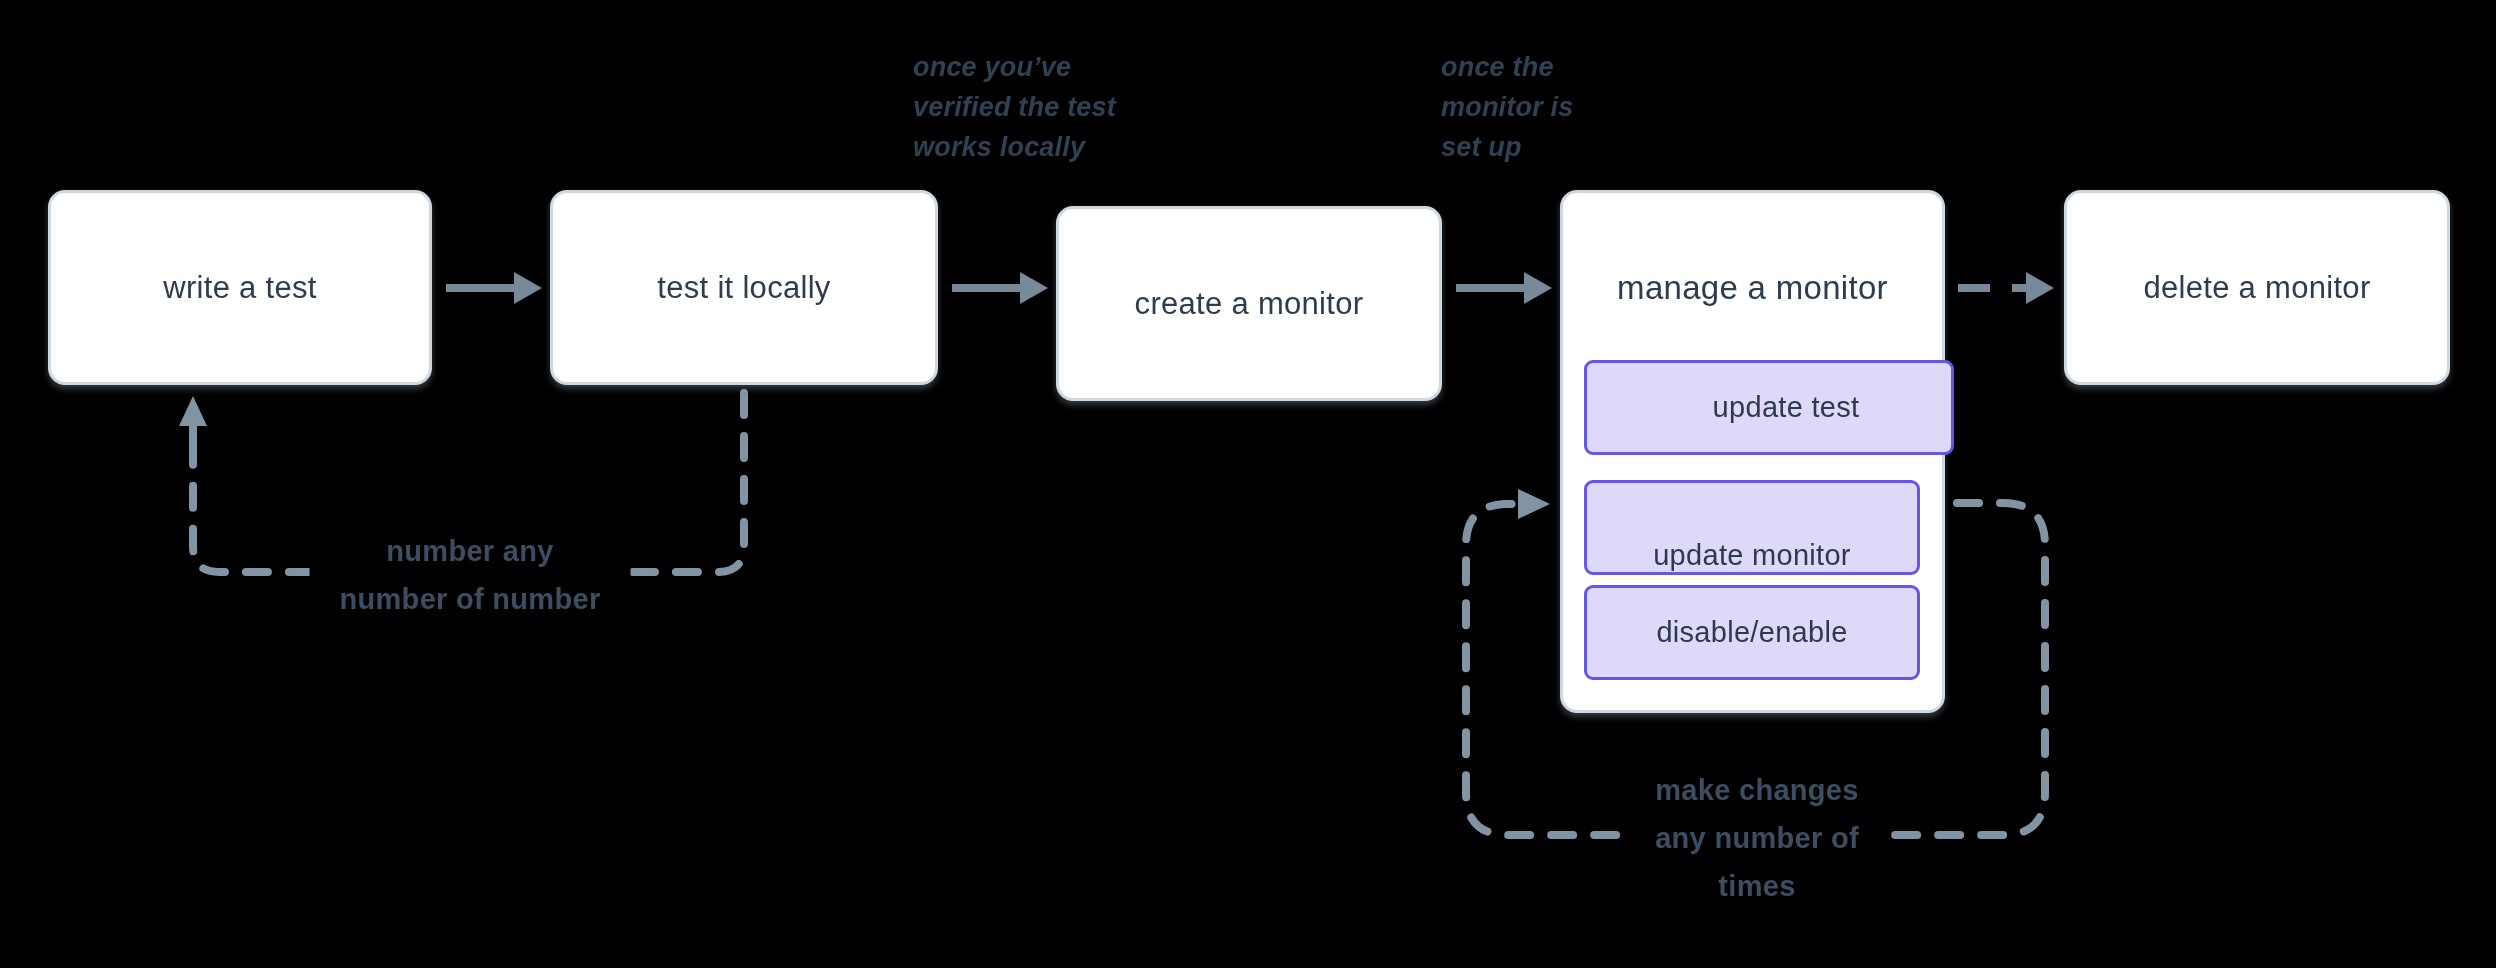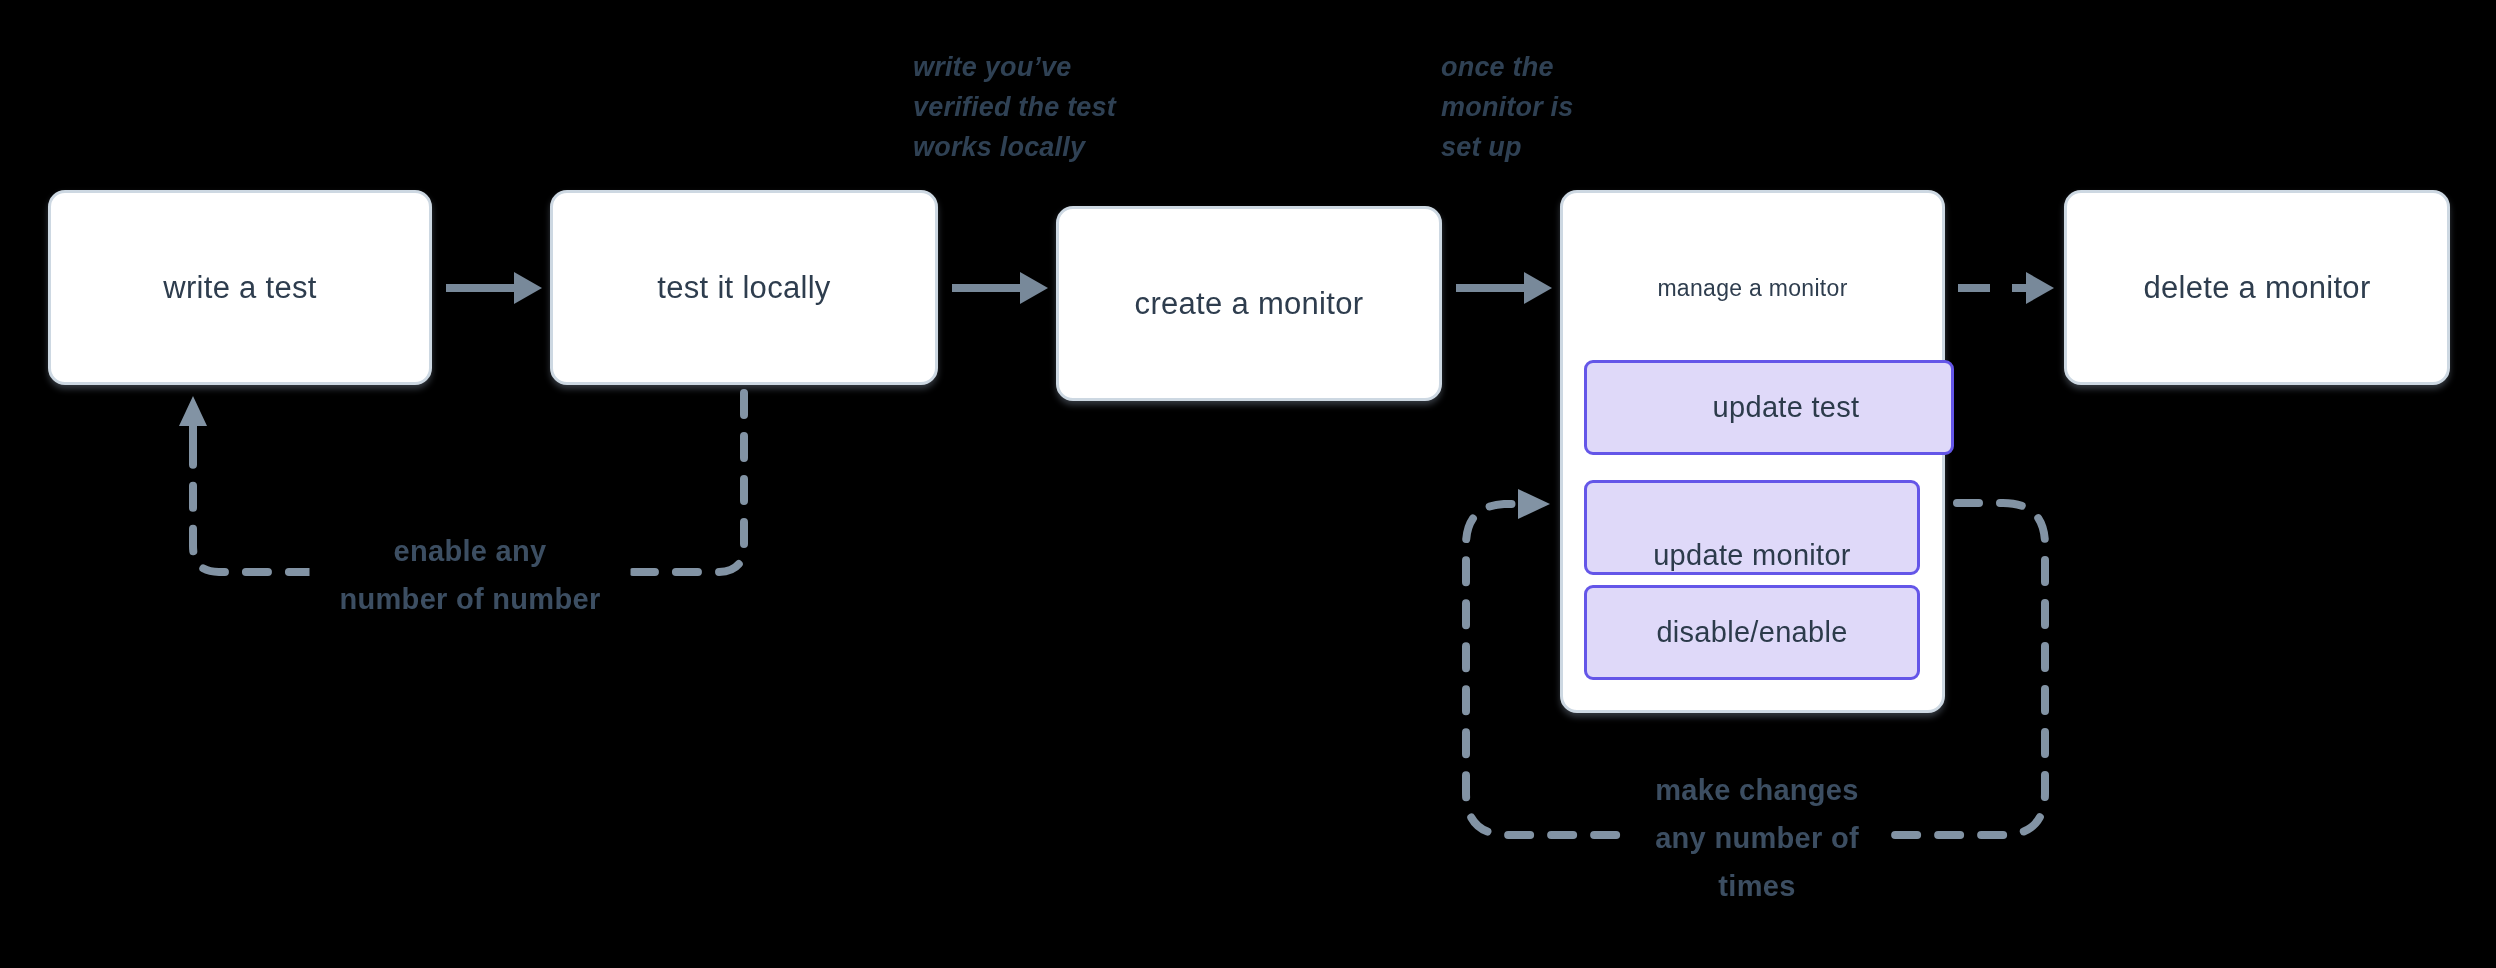--- a/index.html
+++ b/index.html
@@ -23,21 +23,21 @@
   }
   #box-write   { left:48px;   width:378px; }
   #box-test    { left:550px;  width:382px; }
   #box-create  { left:1056px; width:380px;margin-top:16px; }
   #box-manage  { left:1560px; width:379px; height:517px; display:block; }
   #box-delete  { left:2064px; width:380px; }
 
   .manage-title {
     position:absolute; left:0; top:0; width:100%; height:190px;
     display:flex; align-items:center; justify-content:center;
-    color:#2e3d4e; font-size:23px; font-weight:500; letter-spacing:0.3px;
+    color:#2e3d4e; font-size:33px; font-weight:500; letter-spacing:0.3px;
   }
   .chip {
     position:absolute; left:21px; width:330px; height:89px;
     background:#dfd9f9;
     border:3px solid #6456e8;
     border-radius:9px;
     display:flex; align-items:center; justify-content:center;
     color:#2c3b4b; font-size:29px; font-weight:500; letter-spacing:0.3px;
   }
   #chip-update-test    { top:167px;padding-left:34px; }
@@ -126,33 +126,33 @@
   <div class="chip" id="chip-disable-enable">
     <span>disable/enable</span>
   </div>
 </div>
 
 <div class="box" id="box-delete">
   <span>delete a monitor</span>
 </div>
 
 <div class="ann" id="ann-verified">
-  <div>write you’ve</div>
+  <div>once you’ve</div>
   <div>verified the test</div>
   <div>works locally</div>
 </div>
 
 <div class="ann" id="ann-setup">
   <div>once the</div>
   <div>monitor is</div>
   <div>set up</div>
 </div>
 
 <div class="loop-label" id="label-iterate">
-  <div>enable any</div>
+  <div>number any</div>
   <div>number of number</div>
 </div>
 
 <div class="loop-label" id="label-make-changes">
   <div>make changes</div>
   <div>any number of</div>
   <div>times</div>
 </div>
 
 </body></html>

